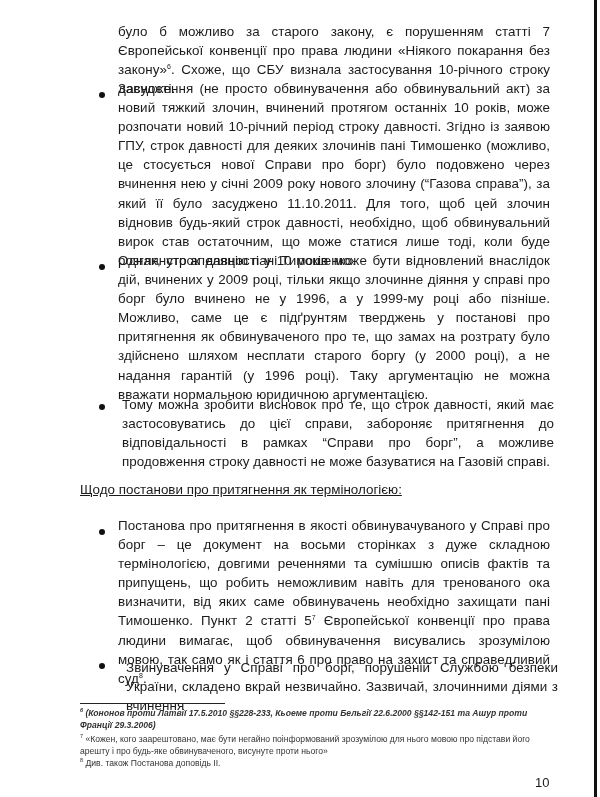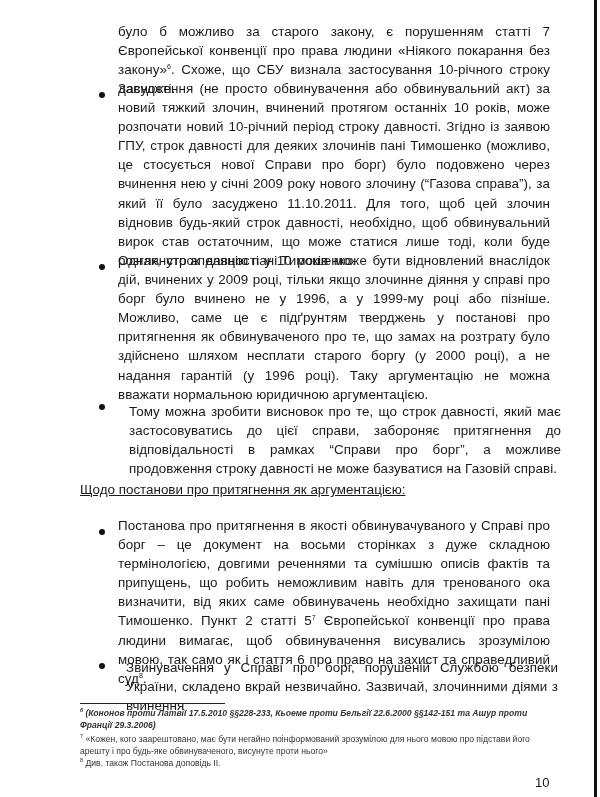--- a/index.html
+++ b/index.html
@@ -50,23 +50,23 @@
 
   <p class="para" style="top:22px;margin:0;"><span>було б можливо за старого закону, є порушенням статті 7 Європейської конвенції про права людини «Ніякого покарання без закону»</span><sup>6</sup><span>. Схоже, що СБУ визнала застосування 10-річного строку давності.</span></p>
 
   <span class="bullet" style="top:92px;"></span>
   <p class="para" style="top:79px;margin:0;">Засудження (не просто обвинувачення або обвинувальний акт) за новий тяжкий злочин, вчинений протягом останніх 10 років, може розпочати новий 10-річний період строку давності. Згідно із заявою ГПУ, строк давності для деяких злочинів пані Тимошенко (можливо, це стосується нової Справи про борг) було подовжено через вчинення нею у січні 2009 року нового злочину (“Газова справа”), за який її було засуджено 11.10.2011. Для того, щоб цей злочин відновив будь-який строк давності, необхідно, щоб обвинувальний вирок став остаточним, що може статися лише тоді, коли буде розглянуто апеляцію пані Тимошенко.</p>
 
   <span class="bullet" style="top:264px;"></span>
   <p class="para" style="top:251px;margin:0;">Однак, строк давності у 10 років може бути відновлений внаслідок дій, вчинених у 2009 році, тільки якщо злочинне діяння у справі про борг було вчинено не у 1996, а у 1999-му році або пізніше. Можливо, саме це є підґрунтям тверджень у постанові про притягнення як обвинуваченого про те, що замах на розтрату було здійснено шляхом несплати старого боргу (у 2000 році), а не надання гарантій (у 1996 році). Таку аргументацію не можна вважати нормальною юридичною аргументацією.</p>
 
   <span class="bullet" style="top:404px;"></span>
-  <p class="para" style="top:391px;margin:11px;">Тому можна зробити висновок про те, що строк давності, який має застосовуватись до цієї справи, забороняє притягнення до відповідальності в рамках “Справи про борг”, а можливе продовження строку давності не може базуватися на Газовій справі.</p>
+  <p class="para" style="top:391px;margin:4px;">Тому можна зробити висновок про те, що строк давності, який має застосовуватись до цієї справи, забороняє притягнення до відповідальності в рамках “Справи про борг”, а можливе продовження строку давності не може базуватися на Газовій справі.</p>
 
-  <div class="heading">Щодо постанови про притягнення як аргументацією:</div>
+  <div class="heading">Щодо постанови про притягнення як термінологією:</div>
 
   <span class="bullet" style="top:529px;"></span>
   <p class="para" style="top:516px;margin:0;"><span>Постанова про притягнення в якості обвинувачуваного у Справі про борг – це документ на восьми сторінках з дуже складною термінологією, довгими реченнями та сумішшю описів фактів та припущень, що робить неможливим навіть для тренованого ока визначити, від яких саме обвинувачень необхідно захищати пані Тимошенко. Пункт 2 статті 5</span><sup>7</sup><span> Європейської конвенції про права людини вимагає, щоб обвинувачення висувались зрозумілою мовою, так само як і стаття 6 про право на захист та справедливий суд</span><sup>8</sup><span>.</span></p>
 
   <span class="bullet" style="top:663px;"></span>
   <p class="para" style="top:650px;margin:8px;">Звинувачення у Справі про борг, порушеній Службою безпеки України, складено вкрай незвичайно. Зазвичай, злочинними діями з вчинення</p>
 
 </div>
 
 <div class="fn-rule"></div>

